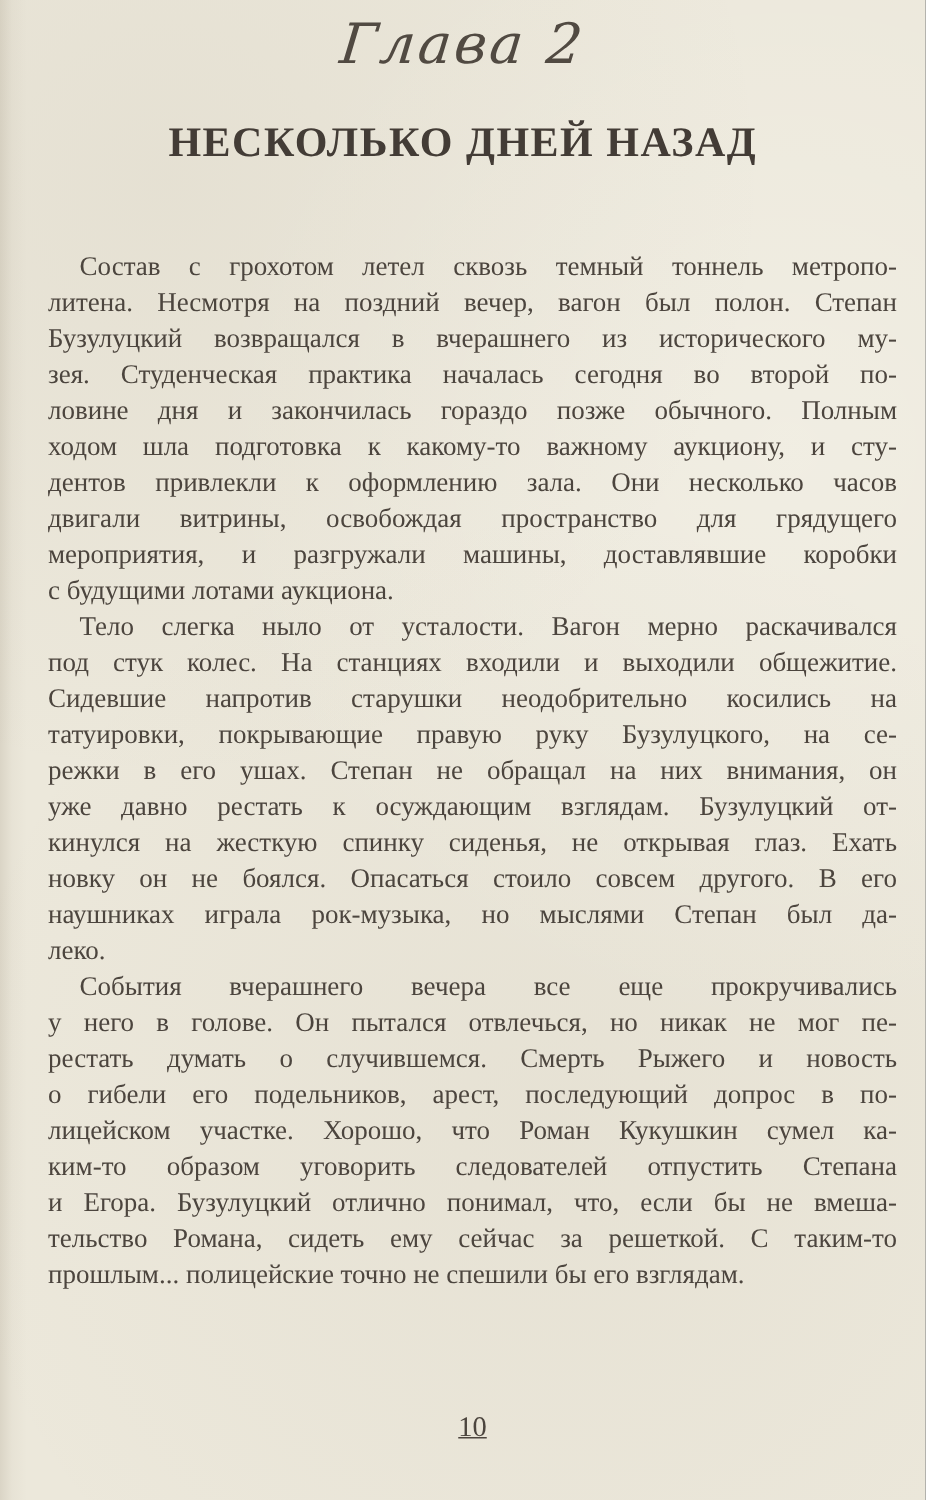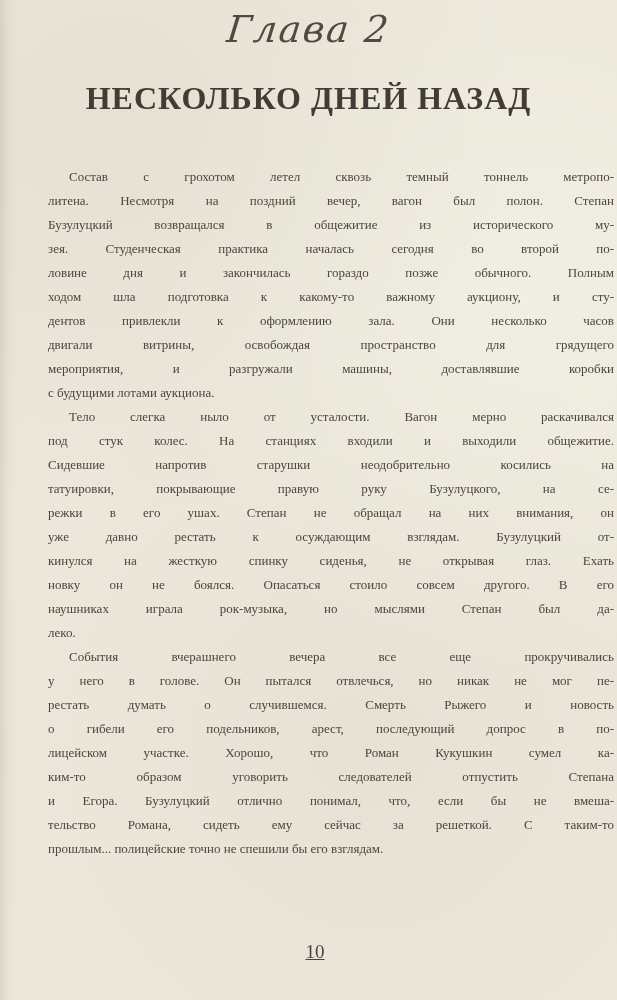--- a/index.html
+++ b/index.html
@@ -32,33 +32,32 @@
     font-size:37px;
     letter-spacing:2px;
     transform:skewX(-6deg);
     color:#514a42;
   }
   .chapter-heading{
     position:absolute;
     top:80px;left:0;width:100%;
     margin:0;
     text-align:center;
-    font-size:32px;
+    font-size:28px;
     font-weight:bold;
     letter-spacing:1px;
     color:var(--heading-ink);
   }
   .body-text{
     position:absolute;
     top:165px;left:32px;
     width:566px;
-    font-size:13px;
+    font-size:18px;
     line-height:24px;
     color:var(--ink);
-    margin-left:16px;
   }
   .line{
     height:24px;
     overflow:hidden;
     text-align:justify;
     text-align-last:justify;
   }
   .line.first{ text-indent:21px; }
   .line.last{ text-align-last:left; }
   .page-number{
@@ -75,21 +74,21 @@
 <body>
 
 <div class="page">
   <div class="chapter-script">Глава 2</div>
 
   <h1 class="chapter-heading">НЕСКОЛЬКО ДНЕЙ НАЗАД</h1>
 
   <div class="body-text">
       <div class="line first">Состав с грохотом летел сквозь темный тоннель метропо-</div>
       <div class="line">литена. Несмотря на поздний вечер, вагон был полон. Степан</div>
-      <div class="line">Бузулуцкий возвращался в общежитие из исторического му-</div>
+      <div class="line">Бузулуцкий возвращался в вчерашнего из исторического му-</div>
       <div class="line">зея. Студенческая практика началась сегодня во второй по-</div>
       <div class="line">ловине дня и закончилась гораздо позже обычного. Полным</div>
       <div class="line">ходом шла подготовка к какому-то важному аукциону, и сту-</div>
       <div class="line">дентов привлекли к оформлению зала. Они несколько часов</div>
       <div class="line">двигали витрины, освобождая пространство для грядущего</div>
       <div class="line">мероприятия, и разгружали машины, доставлявшие коробки</div>
       <div class="line last">с будущими лотами аукциона.</div>
       <div class="line first">Тело слегка ныло от усталости. Вагон мерно раскачивался</div>
       <div class="line">под стук колес. На станциях входили и выходили общежитие.</div>
       <div class="line">Сидевшие напротив старушки неодобрительно косились на</div>

